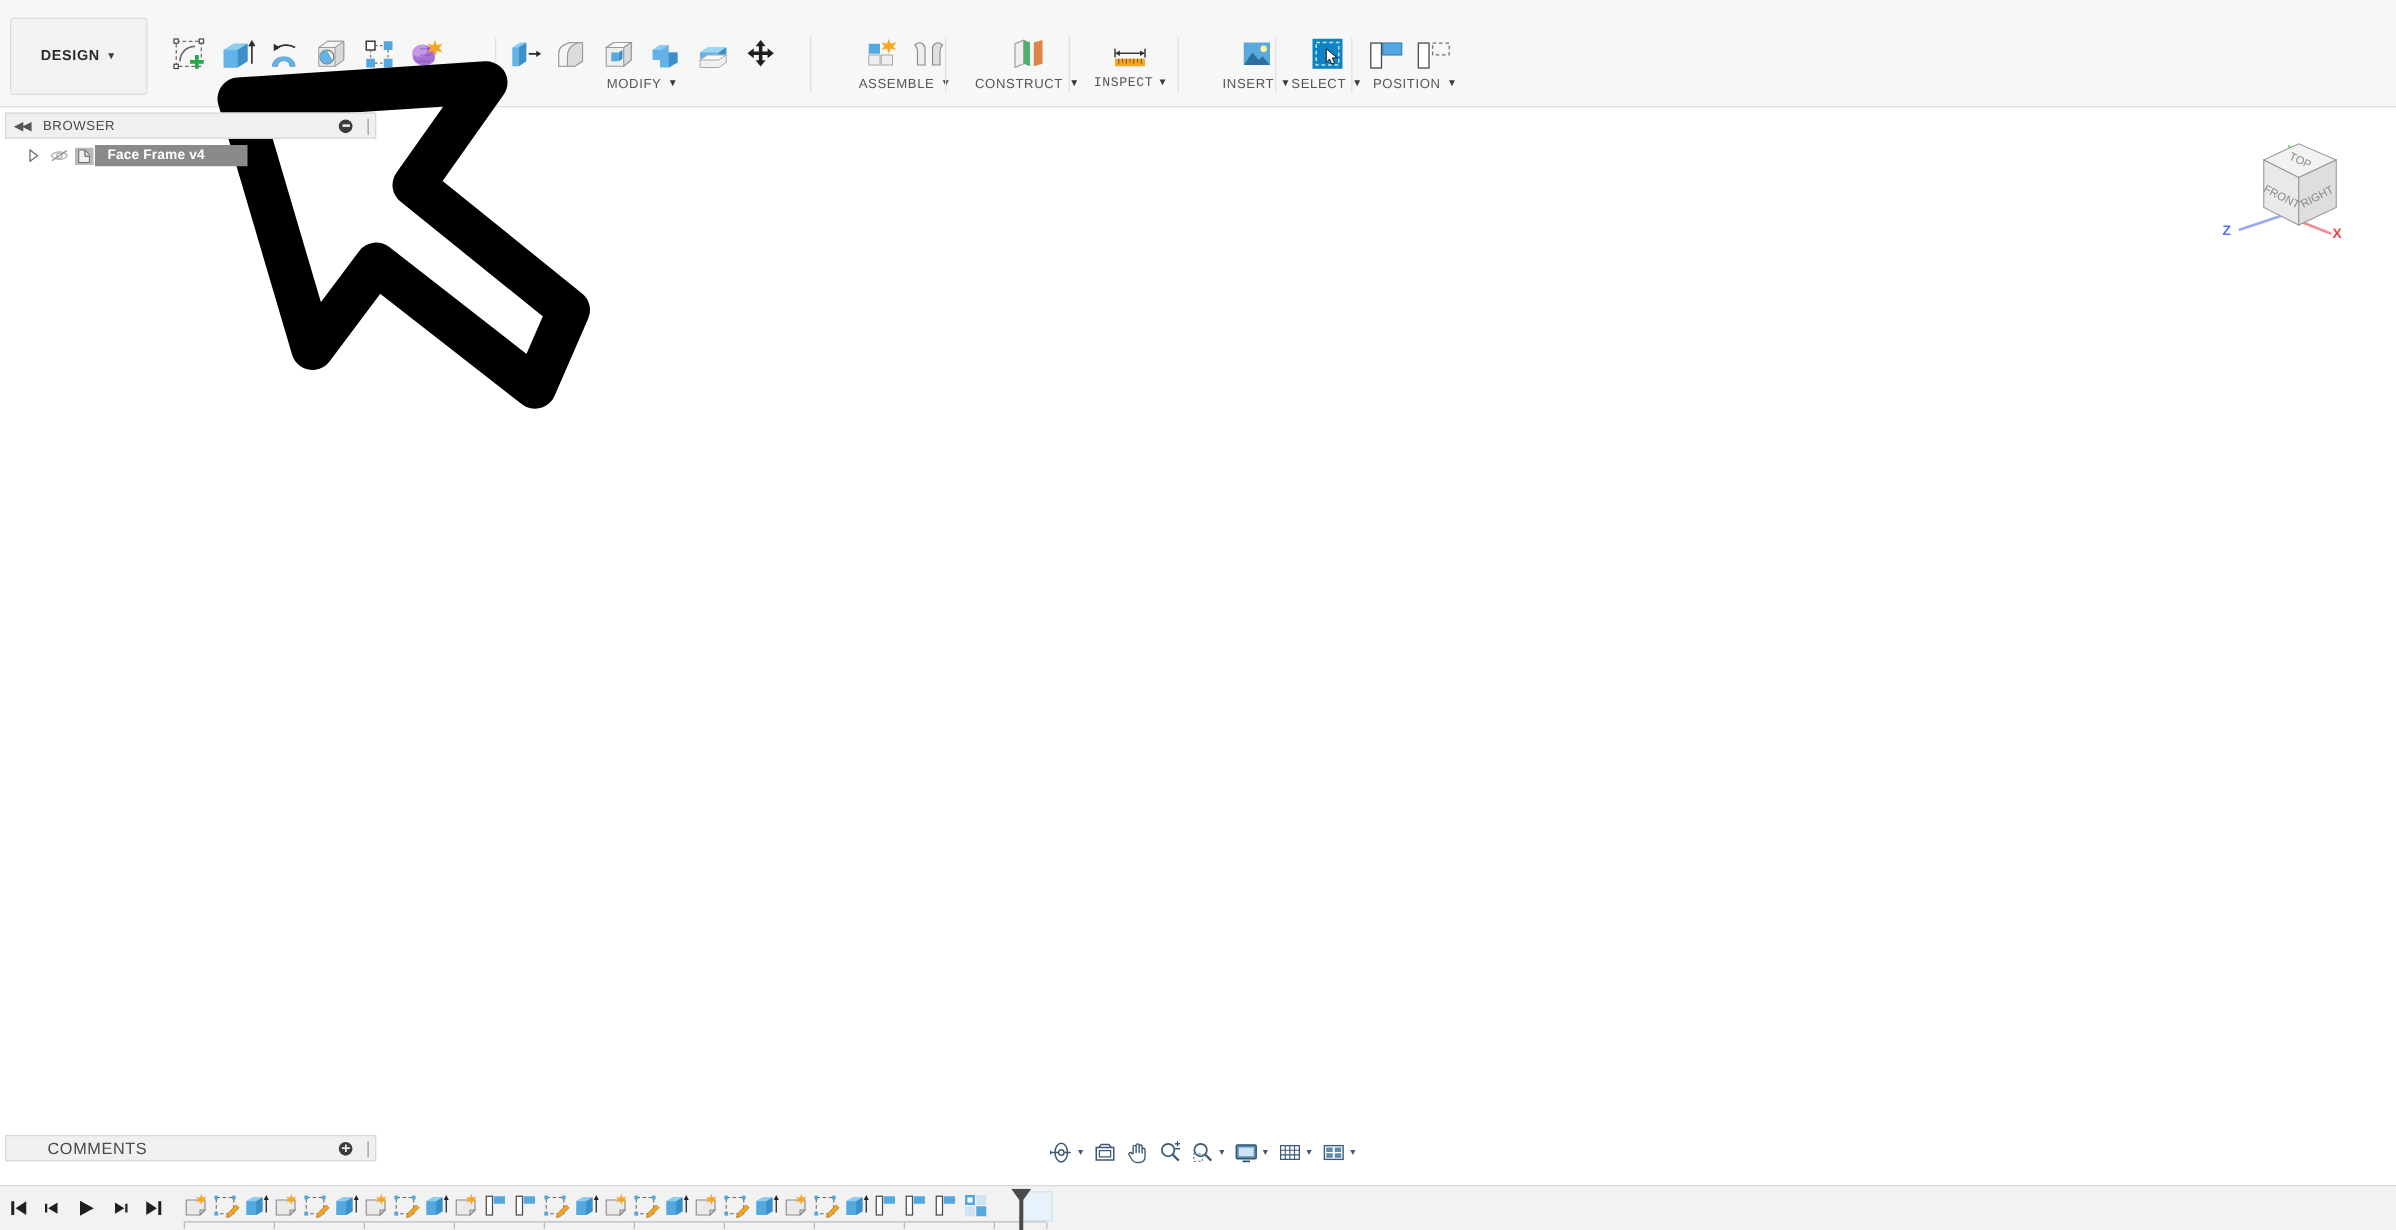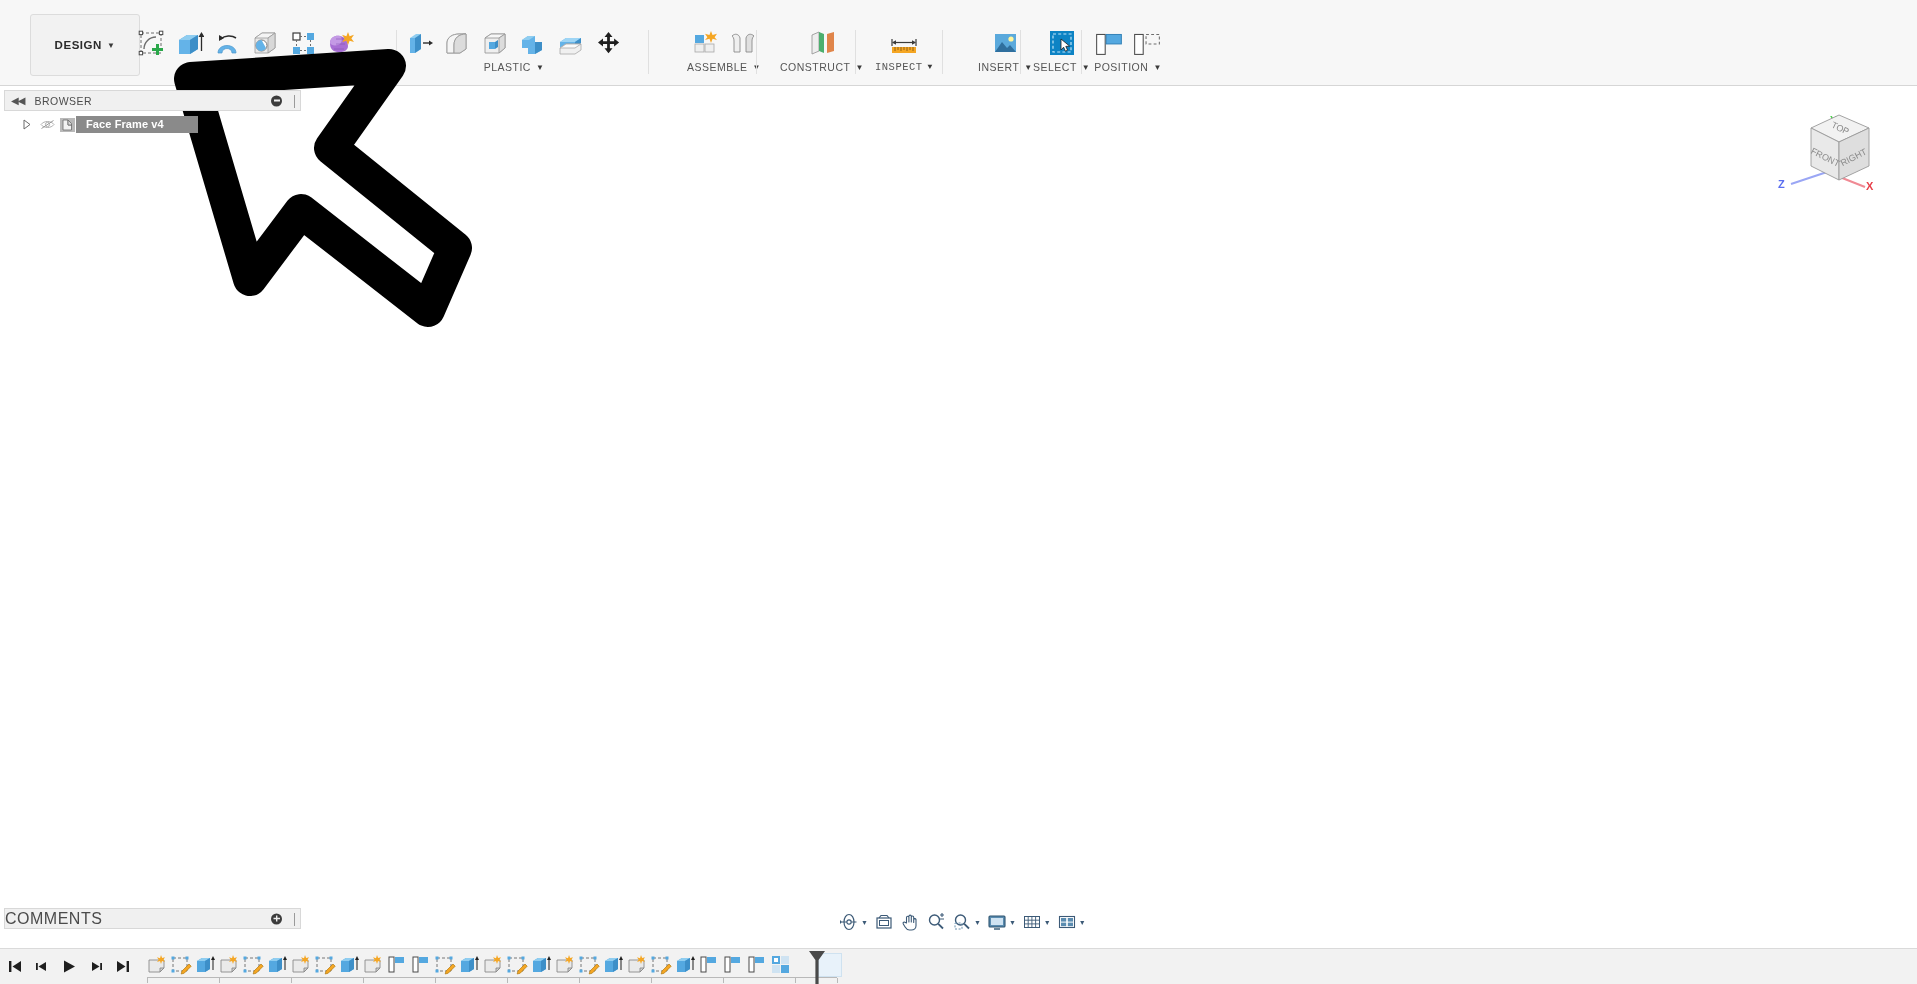--- a/index.html
+++ b/index.html
@@ -29,21 +29,21 @@
     white-space: nowrap;
   }
   .tab.active { color: #1a8fd1; }
   .tab.active .tab-underline {
     position: absolute; left: -6px; right: -6px; bottom: -7px; height: 3px;
     background: #0696d7;
   }
 
   
   #design-box {
-    position: absolute; left: 30px; top: 14px; width: 110px; height: 62px;
+    position: absolute; left: 8px; top: 14px; width: 110px; height: 62px;
     background: #f2f2f2; border: 1px solid #dcdcdc; border-radius: 3px;
     display: flex; align-items: center; justify-content: center;
   }
   #design-box .lbl {
     font-size: 11.5px; color: #2b2b2b; letter-spacing: .55px; font-weight: 600;
   }
   .caret { display: inline-block; font-size: 8px; margin-left: 5px; color: #3a3a3a; vertical-align: 1px; }
 
   
   .panel {
@@ -114,21 +114,21 @@
 
   
   #big-arrow { position: absolute; left: 150px; top: 20px; width: 360px; height: 320px; pointer-events: none; }
 
   
   #comments {
     position: absolute; left: 4px; top: 908px; width: 297px; height: 21px;
     background: #f0f0f0; border: 1px solid #d8d8d8;
     display: flex; align-items: center; position: absolute;
   }
-  #comments .title { font-size: 16px; color: #4b4b4b; letter-spacing: .5px; margin-left: 0; }
+  #comments .title { font-size: 13px; color: #4b4b4b; letter-spacing: .5px; margin-left: 33px; }
   .plus-dot {
     position: absolute; right: 18px; top: 50%; transform: translateY(-50%);
     width: 11px; height: 11px; border-radius: 50%; background: #3c3c3c;
     display:flex; align-items:center; justify-content:center; color:#f0f0f0;
     font-size: 10px; line-height: 1;
   }
 
   
   #navbar {
     position: absolute; left: 836px; top: 908px; height: 28px;
@@ -284,21 +284,21 @@
             <path d="M4 19 L10 15 L25 15 L19 19 Z" fill="#fafafa" stroke="#a8a8a8" stroke-width=".8"></path>
           </svg>
         </div>
         <div class="tbtn">
           <svg width="30" height="28" viewBox="0 0 30 28">
             <path d="M14.5 3 l4 5 h-2.6 v4.2 h4.2 v-2.6 l5 4 l-5 4 v-2.6 h-4.2 v4.2 h2.6 l-4 5 l-4 -5 h2.6 v-4.2 H9 v2.6 l-5 -4 l5 -4 v2.6 h4.1 V8 h-2.6 z" fill="#1f1f1f"></path>
           </svg>
         </div>
       </div>
       <div class="plabel">
-        <span>PLASTIC</span><span class="caret">▼</span>
+        <span>MODIFY</span><span class="caret">▼</span>
       </div>
     </div>
 
     <div class="sep" style="left:648px;"></div>
 
     <div class="panel" style="left:686px;">
       <div class="icons">
         <div class="tbtn">
           <svg width="30" height="28" viewBox="0 0 30 28">
             <rect x="5" y="6" width="9" height="8" fill="#54a8e0"></rect>
@@ -384,21 +384,21 @@
           </svg>
         </div>
       </div>
       <div class="plabel">
         <span>SELECT</span><span class="caret">▼</span>
       </div>
     </div>
 
     <div class="sep" style="left:1081px;"></div>
 
-    <div class="panel" style="left:1090px;">
+    <div class="panel" style="left:1090px;align-items:flex-end;">
       <div class="icons">
         <div class="tbtn">
           <svg width="40" height="28" viewBox="0 0 40 28">
             <rect x="7" y="5" width="9" height="21" fill="#fff" stroke="#4a4a4a" stroke-width="1.1"></rect>
             <rect x="17" y="5" width="16" height="10" fill="#54a8e0" stroke="#2f7fb5" stroke-width="1"></rect>
           </svg>
         </div>
         <div class="tbtn">
           <svg width="40" height="28" viewBox="0 0 40 28">
             <rect x="7" y="5" width="9" height="21" fill="#fff" stroke="#4a4a4a" stroke-width="1.1"></rect>

